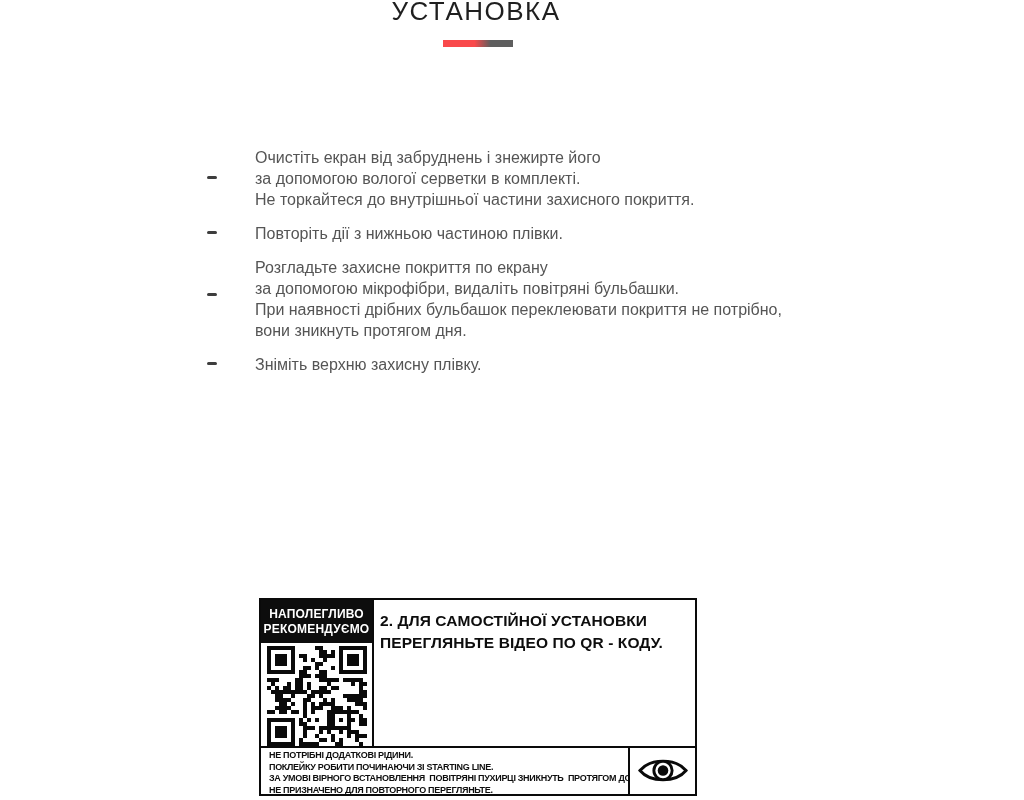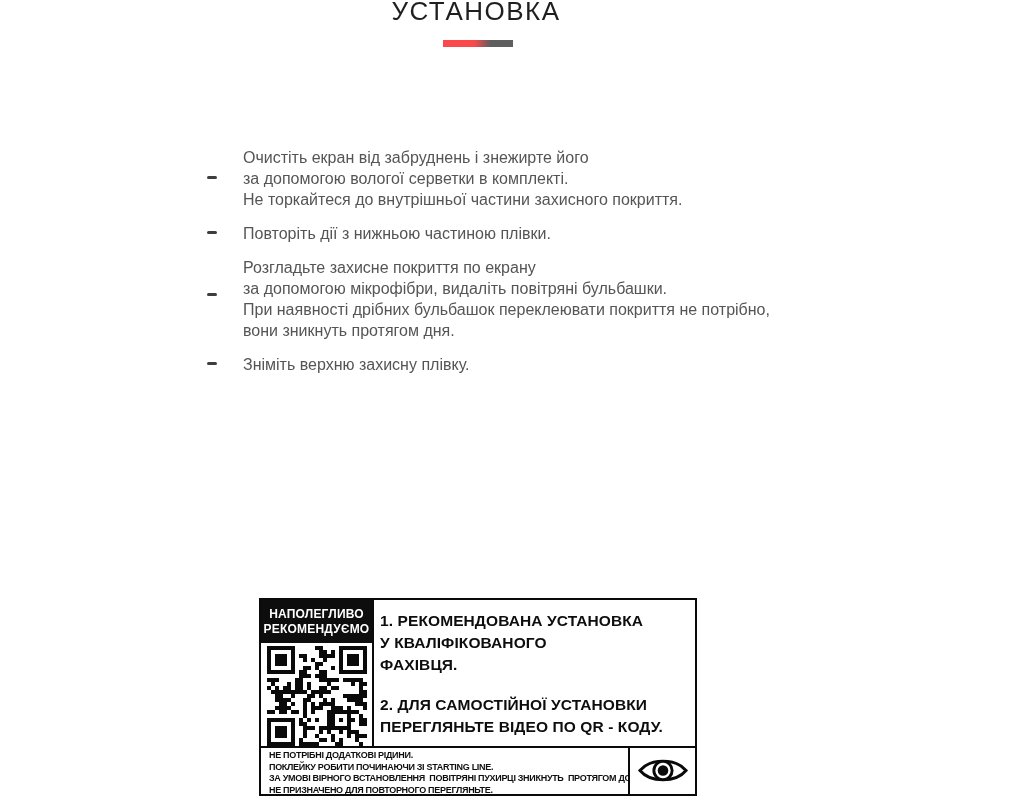--- a/index.html
+++ b/index.html
@@ -6,21 +6,21 @@
   .page{position:relative;width:1024px;height:800px;background:#ffffff;overflow:hidden;
         font-family:"Liberation Sans",sans-serif;}
 
   
   .title{position:absolute;top:-6px;left:0;width:952px;text-align:center;
          font-size:26px;line-height:34px;font-weight:500;letter-spacing:1.5px;color:#1f1f1f;margin:0;}
   .divider{position:absolute;left:443px;top:40px;width:70px;height:7px;}
 
   
   .ilist{position:absolute;left:207px;top:147px;width:640px;list-style:none;margin:0;padding:0;}
-  .item{display:flex;align-items:flex-start;margin:0 0 13px 0;}
+  .item{display:flex;align-items:flex-start;margin:0 0 13px 0;gap:12px;}
   .dash{flex:0 0 auto;width:10px;height:3px;background:#3d3d3d;border-radius:1.5px;margin-right:26px;}
   .i1 .dash{margin-top:29px}
   .i2 .dash{margin-top:12px}
   .i3 .dash{margin-top:29px}
   .i4 .dash{margin-top:8px}
   .i5 .dash{margin-top:36px}
   .i6 .dash{margin-top:8px}
   .itxt{white-space:pre-line;font-size:16px;line-height:21px;color:#555555;max-width:600px;}
 
   
@@ -294,23 +294,20 @@
               <rect x="0" y="72" width="28" height="28" fill="#0a0a0a"></rect>
               <rect x="4" y="76" width="20" height="20" fill="#ffffff"></rect>
               <rect x="8" y="80" width="12" height="12" fill="#0a0a0a"></rect>
               <rect x="64" y="64" width="20" height="20" fill="#0a0a0a"></rect>
               <rect x="68" y="68" width="12" height="12" fill="#ffffff"></rect>
               <rect x="72" y="72" width="4" height="4" fill="#0a0a0a"></rect>
             </svg>
         </div>
       </div>
       <div class="cell-right">
-        <p>1. РЕКОМЕНДОВАНА УСТАНОВКА
-У КВАЛІФІКОВАНОГО
-ФАХІВЦЯ.</p>
         <p>2. ДЛЯ САМОСТІЙНОЇ УСТАНОВКИ
 ПЕРЕГЛЯНЬТЕ ВІДЕО ПО QR - КОДУ.</p>
       </div>
     </div>
     <div class="row-bottom">
       <div class="notes">
         <div class="note-line">НЕ ПОТРІБНІ ДОДАТКОВІ РІДИНИ.</div>
         <div class="note-line">ПОКЛЕЙКУ РОБИТИ ПОЧИНАЮЧИ ЗІ STARTING LINE.</div>
         <div class="note-line">ЗА УМОВІ ВІРНОГО ВСТАНОВЛЕННЯ  ПОВІТРЯНІ ПУХИРЦІ ЗНИКНУТЬ  ПРОТЯГОМ ДОБИ.</div>
         <div class="note-line">НЕ ПРИЗНАЧЕНО ДЛЯ ПОВТОРНОГО ПЕРЕГЛЯНЬТЕ.</div>

